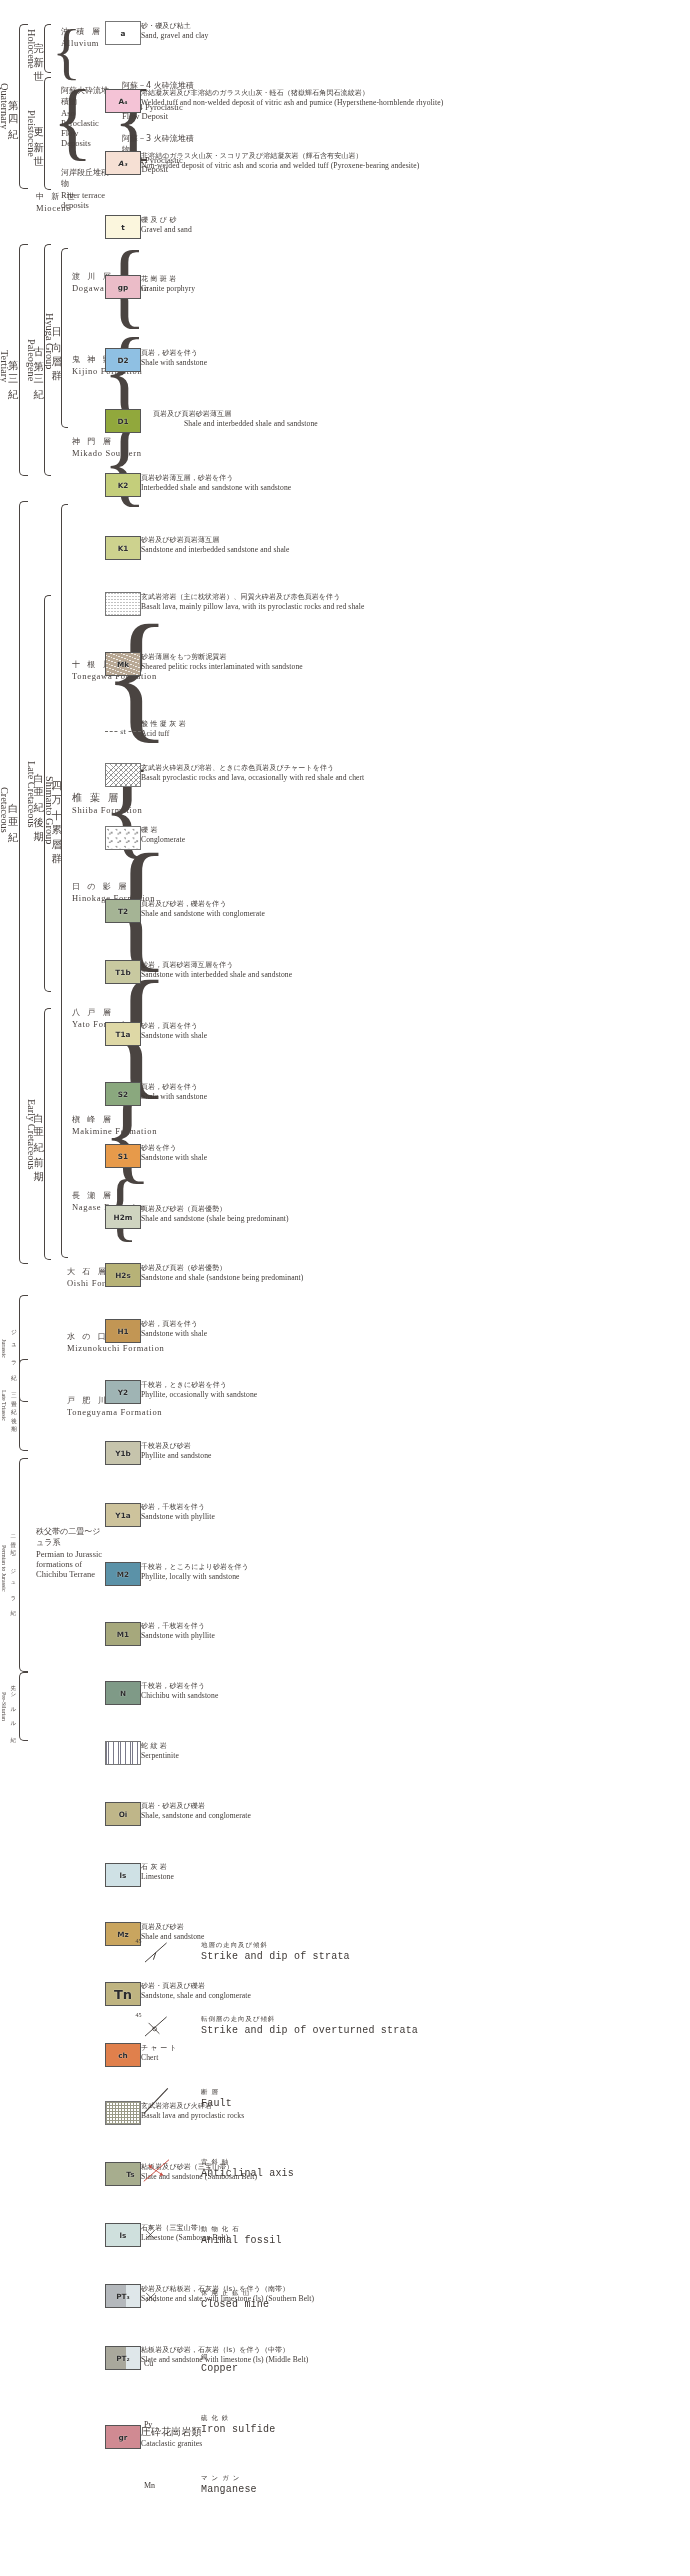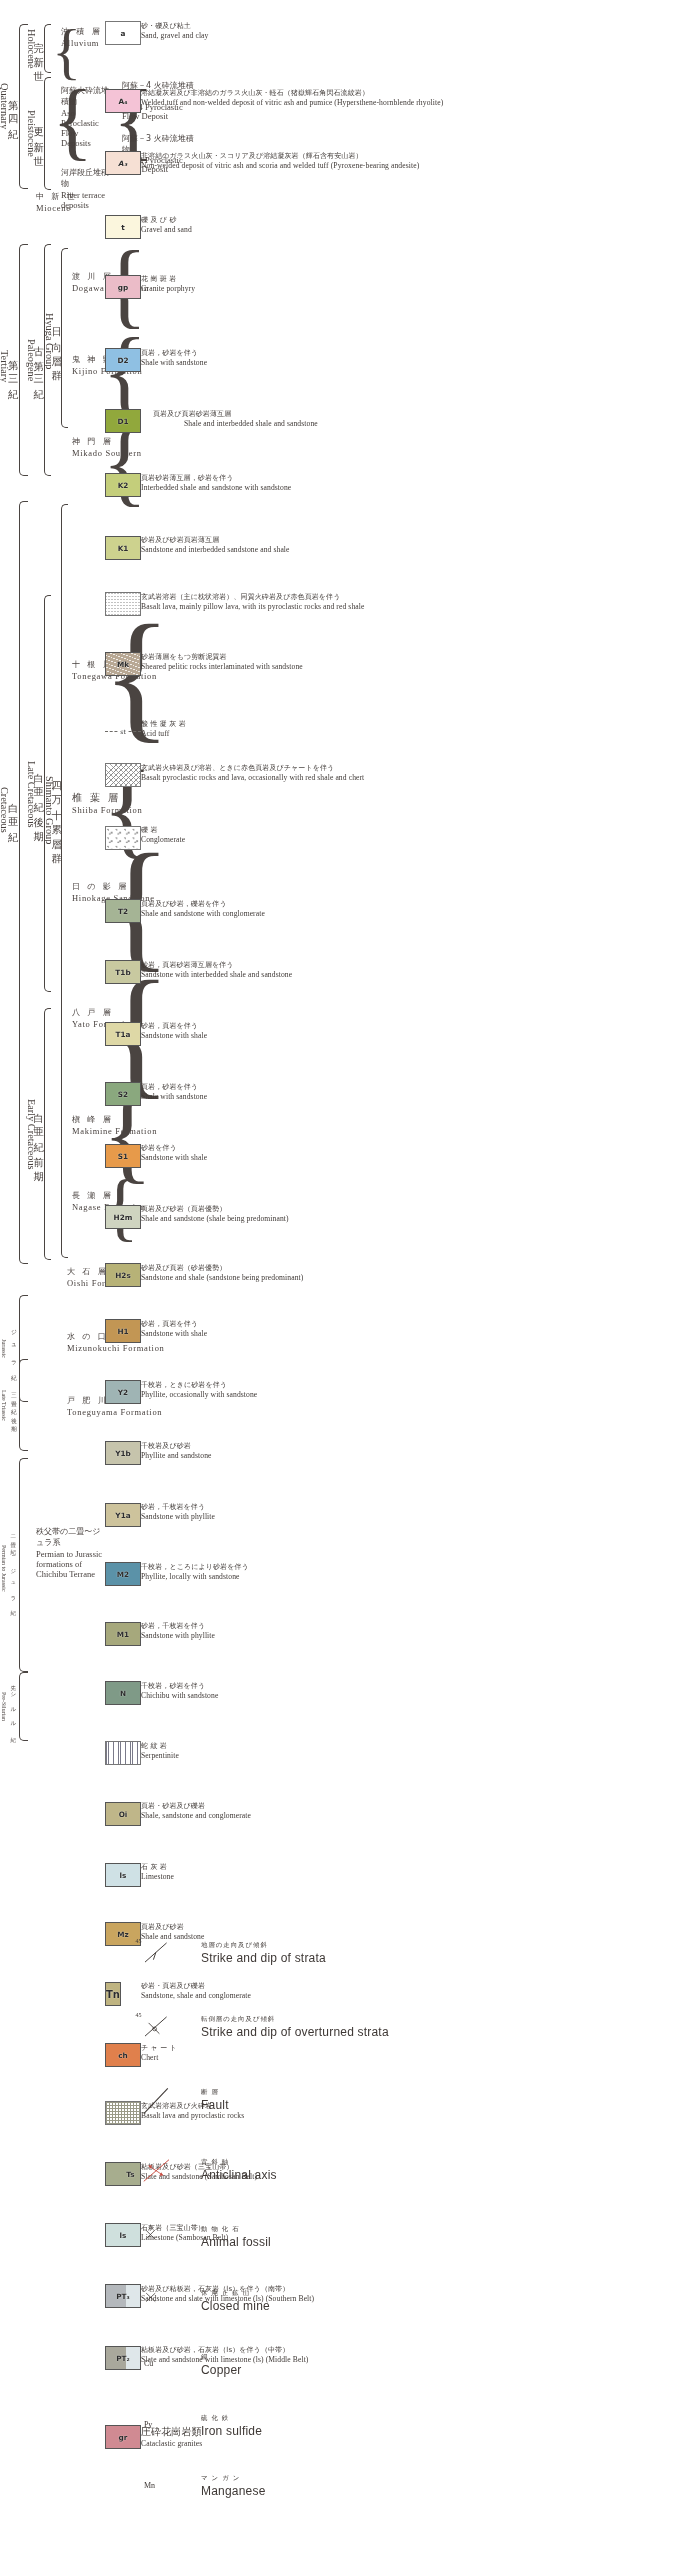--- a/index.html
+++ b/index.html
@@ -99,21 +99,21 @@
     position:absolute; left:0; top:50%; width:100%;
     border-top: 0.8px dashed #6d6a66;
   }
   .acidtuff .lbl {
     position: relative; z-index:2; background:#fff; padding: 0 1.8px;
     font-family:"DejaVu Sans", sans-serif; font-size:6px; color:#333;
   }
   .symbox { position:absolute; width: 36px; height: 27px; }
   .symlabel { position: absolute; line-height: 1.4; }
   .symlabel .s1 { display:block; font-family:"DejaVu Sans", sans-serif; font-size: 6.4px; letter-spacing: 1px; color:#3e3835;}
-  .symlabel .s2 { display:block; font-family:Liberation Sans, sans-serif; font-size: 12px; letter-spacing:0.2px; color:#3e3835;}
+  .symlabel .s2 { display:block; font-family:Liberation Mono, monospace; font-size: 10px; letter-spacing:0.2px; color:#3e3835;}
   .minsym {
     position:absolute; font-family:"Liberation Serif", serif;
     font-size: 8px; color:#3e3835;
   }
 </style>
 </head>
 <body>
 
 <div id="page">
 
@@ -254,21 +254,21 @@
   <div class="curly" style="left: 102px; top: 603px; font-size: 145px;">{</div>
 
   <div class="fname" style="left: 72px; top: 791px;">
     <span class="n1" style="font-size: 10px;">椎  葉  層</span>
     <span class="n2" style="font-size: 8.5px;">Shiiba Formation</span>
   </div>
   <div class="curly" style="left: 102px; top: 756px; font-size: 107px;">{</div>
 
   <div class="fname" style="left: 72px; top: 882px;">
     <span class="n1" style="font-size: 8px;">日 の 影 層</span>
-    <span class="n2" style="font-size: 8.5px;">Hinokage Sandstone</span>
+    <span class="n2" style="font-size: 8.5px;">Hinokage Formation</span>
   </div>
   <div class="curly" style="left: 102px; top: 832px; font-size: 145px;">{</div>
 
   <div class="fname" style="left: 72px; top: 1008px;">
     <span class="n1" style="font-size: 8px;">八 戸 層</span>
     <span class="n2" style="font-size: 8.5px;">Yato Formation</span>
   </div>
   <div class="curly" style="left: 102px; top: 959px; font-size: 145px;">{</div>
 
   <div class="fname" style="left: 72px; top: 1115px;">
@@ -544,21 +544,21 @@
         <span class="d1" style="font-size: 7px;">石  灰  岩</span>
         <span class="d2" style="font-size: 7.6px;">Limestone</span>
       </div>
       <div class="swatch" style="left: 105px; top: 1922px; background-color: rgb(201, 165, 95); width: 36px; height: 24px; font-size: 7.3px;">
         <span style="text-shadow: rgba(255, 255, 255, 0.85) 0px 0px 1.2px;">Mz</span>
       </div>
       <div class="desc" style="left: 141px; top: 1923px;">
         <span class="d1" style="font-size: 7px;">頁岩及び砂岩</span>
         <span class="d2" style="font-size: 7.6px;">Shale and sandstone</span>
       </div>
-      <div class="swatch" style="left: 105px; top: 1982px; background-color: rgb(191, 180, 129); width: 16px; height: 24px; font-size: 10px;">
+      <div class="swatch" style="left: 105px; top: 1982px; background-color: rgb(191, 180, 129); width: 36px; height: 24px; font-size: 13px;">
         <span style="text-shadow: rgba(255, 255, 255, 0.85) 0px 0px 1.2px;">Tn</span>
       </div>
       <div class="desc" style="left: 141px; top: 1982px;">
         <span class="d1" style="font-size: 7px;">砂岩・頁岩及び礫岩</span>
         <span class="d2" style="font-size: 7.6px;">Sandstone, shale and conglomerate</span>
       </div>
       <div class="swatch" style="left: 105px; top: 2043px; background-color: rgb(224, 128, 76); width: 36px; height: 24px; font-size: 7.3px;">
         <span style="text-shadow: rgba(255, 255, 255, 0.85) 0px 0px 1.2px;">ch</span>
       </div>
       <div class="desc" style="left: 141px; top: 2044px;">

